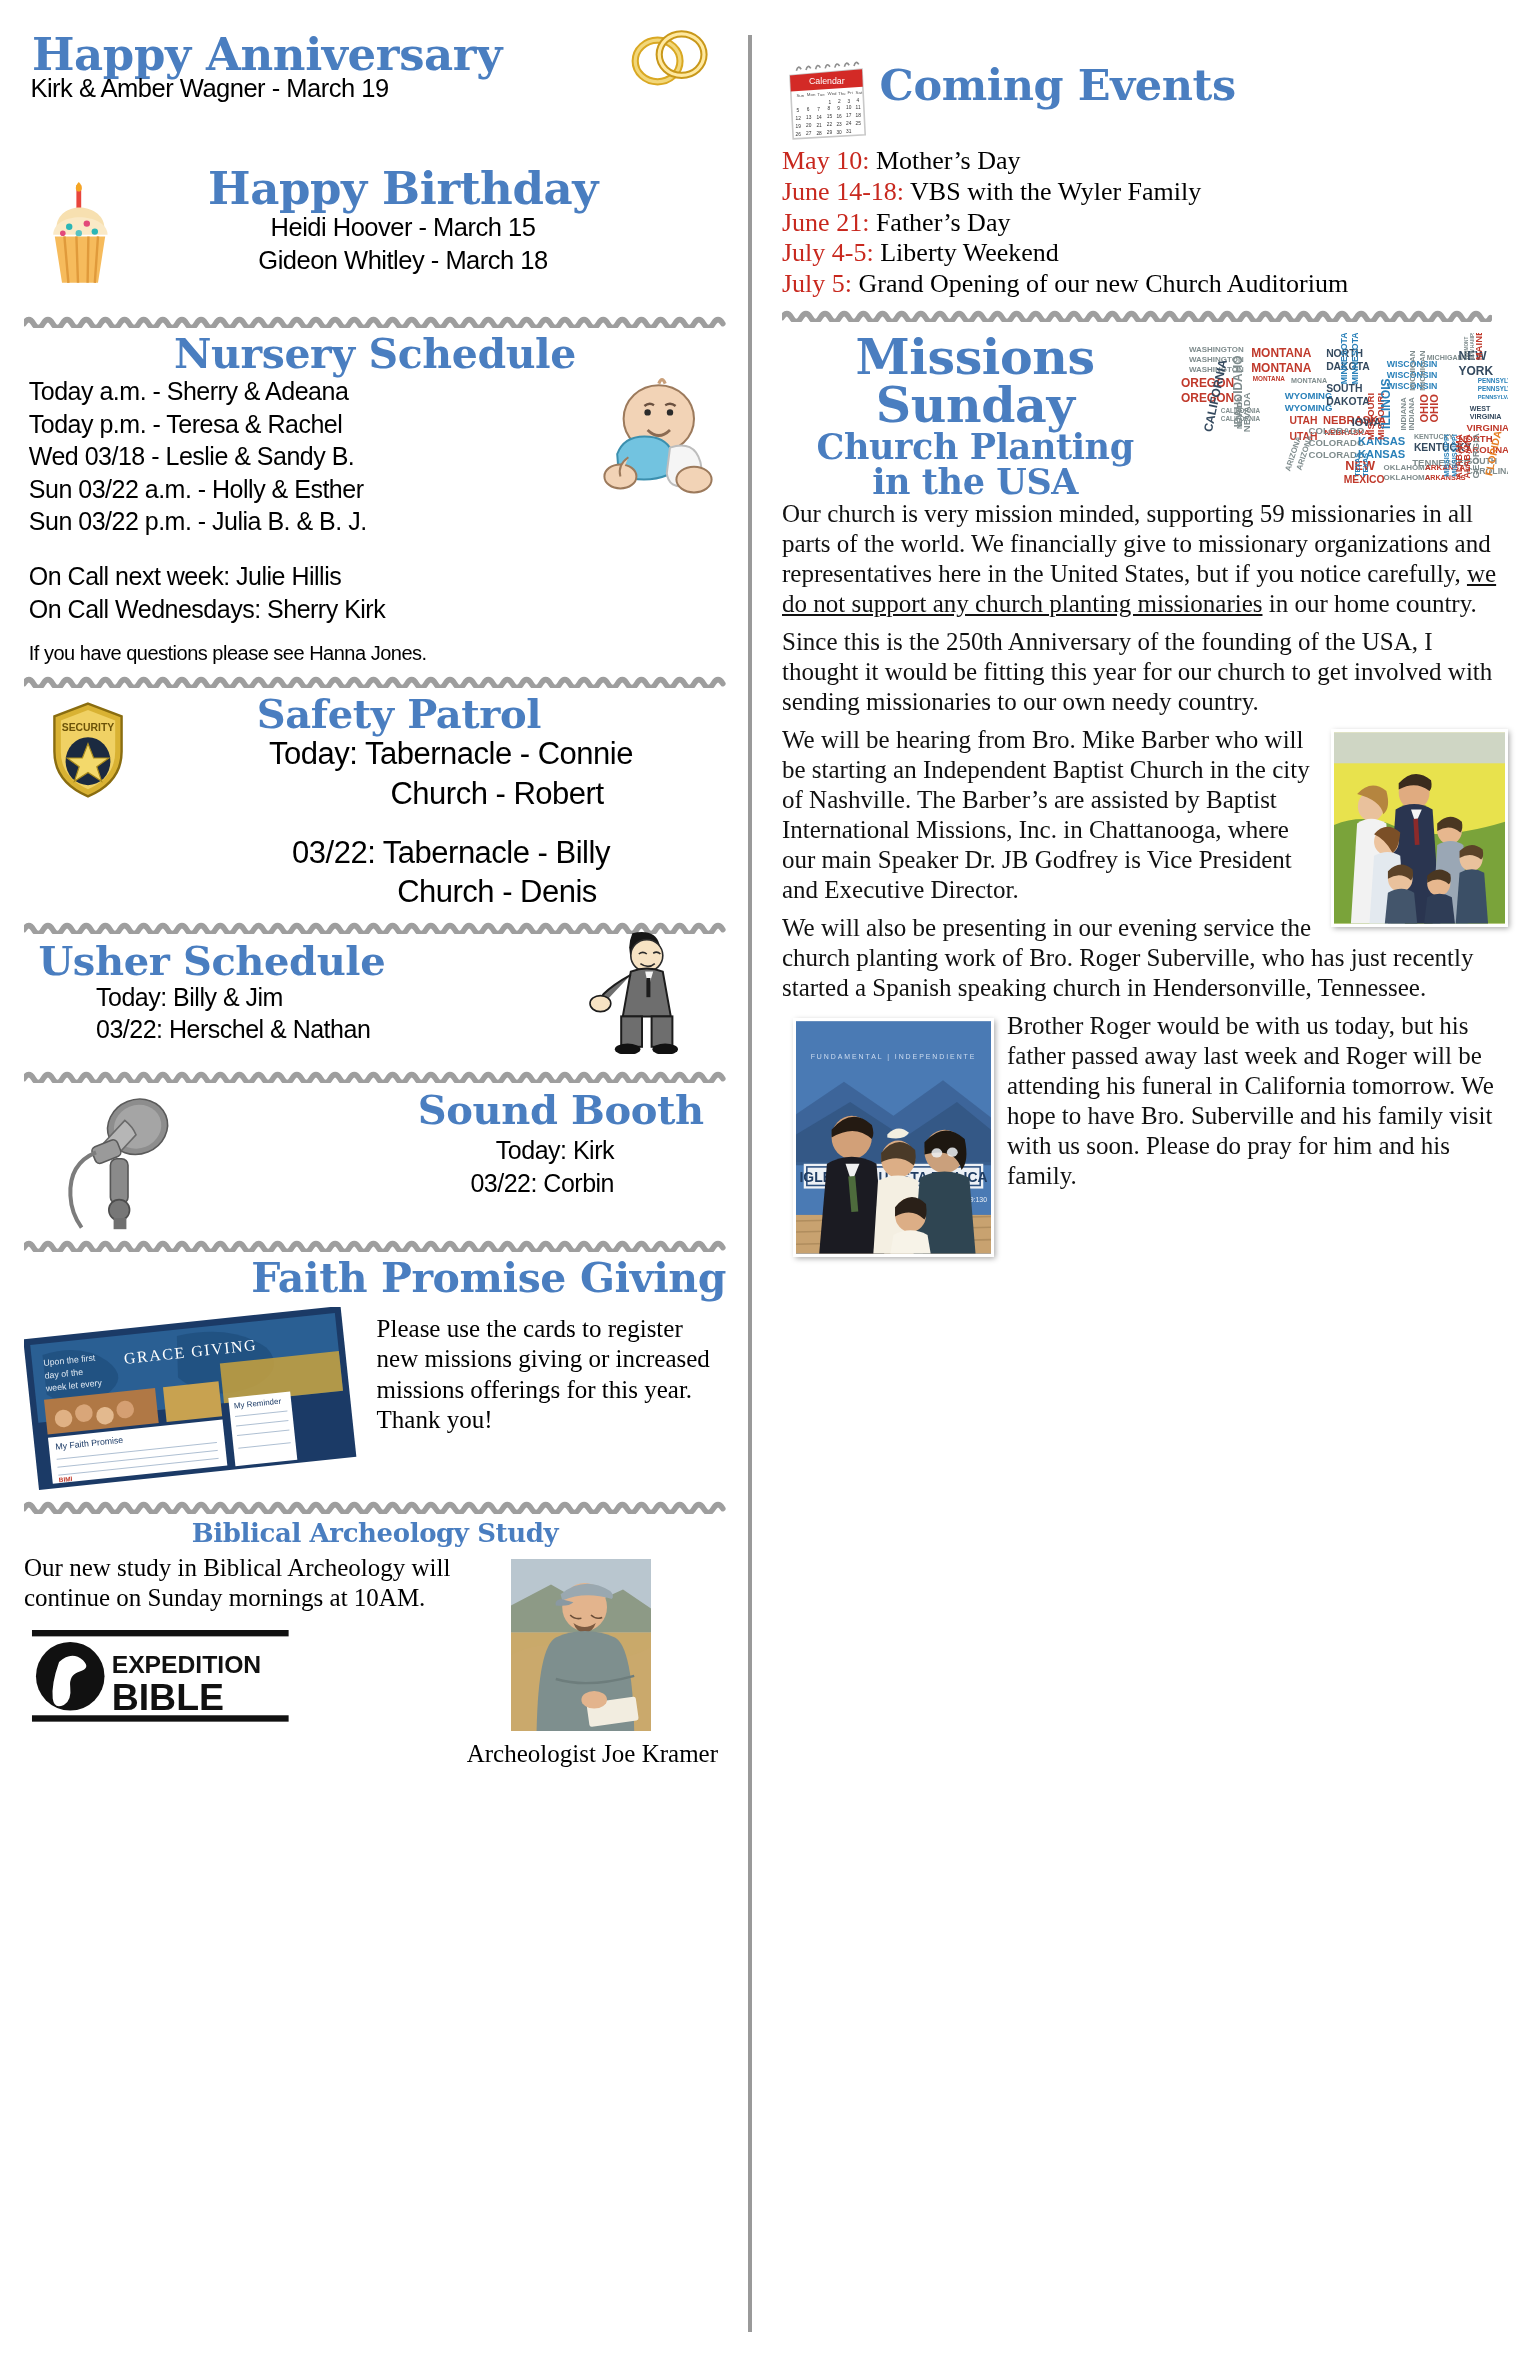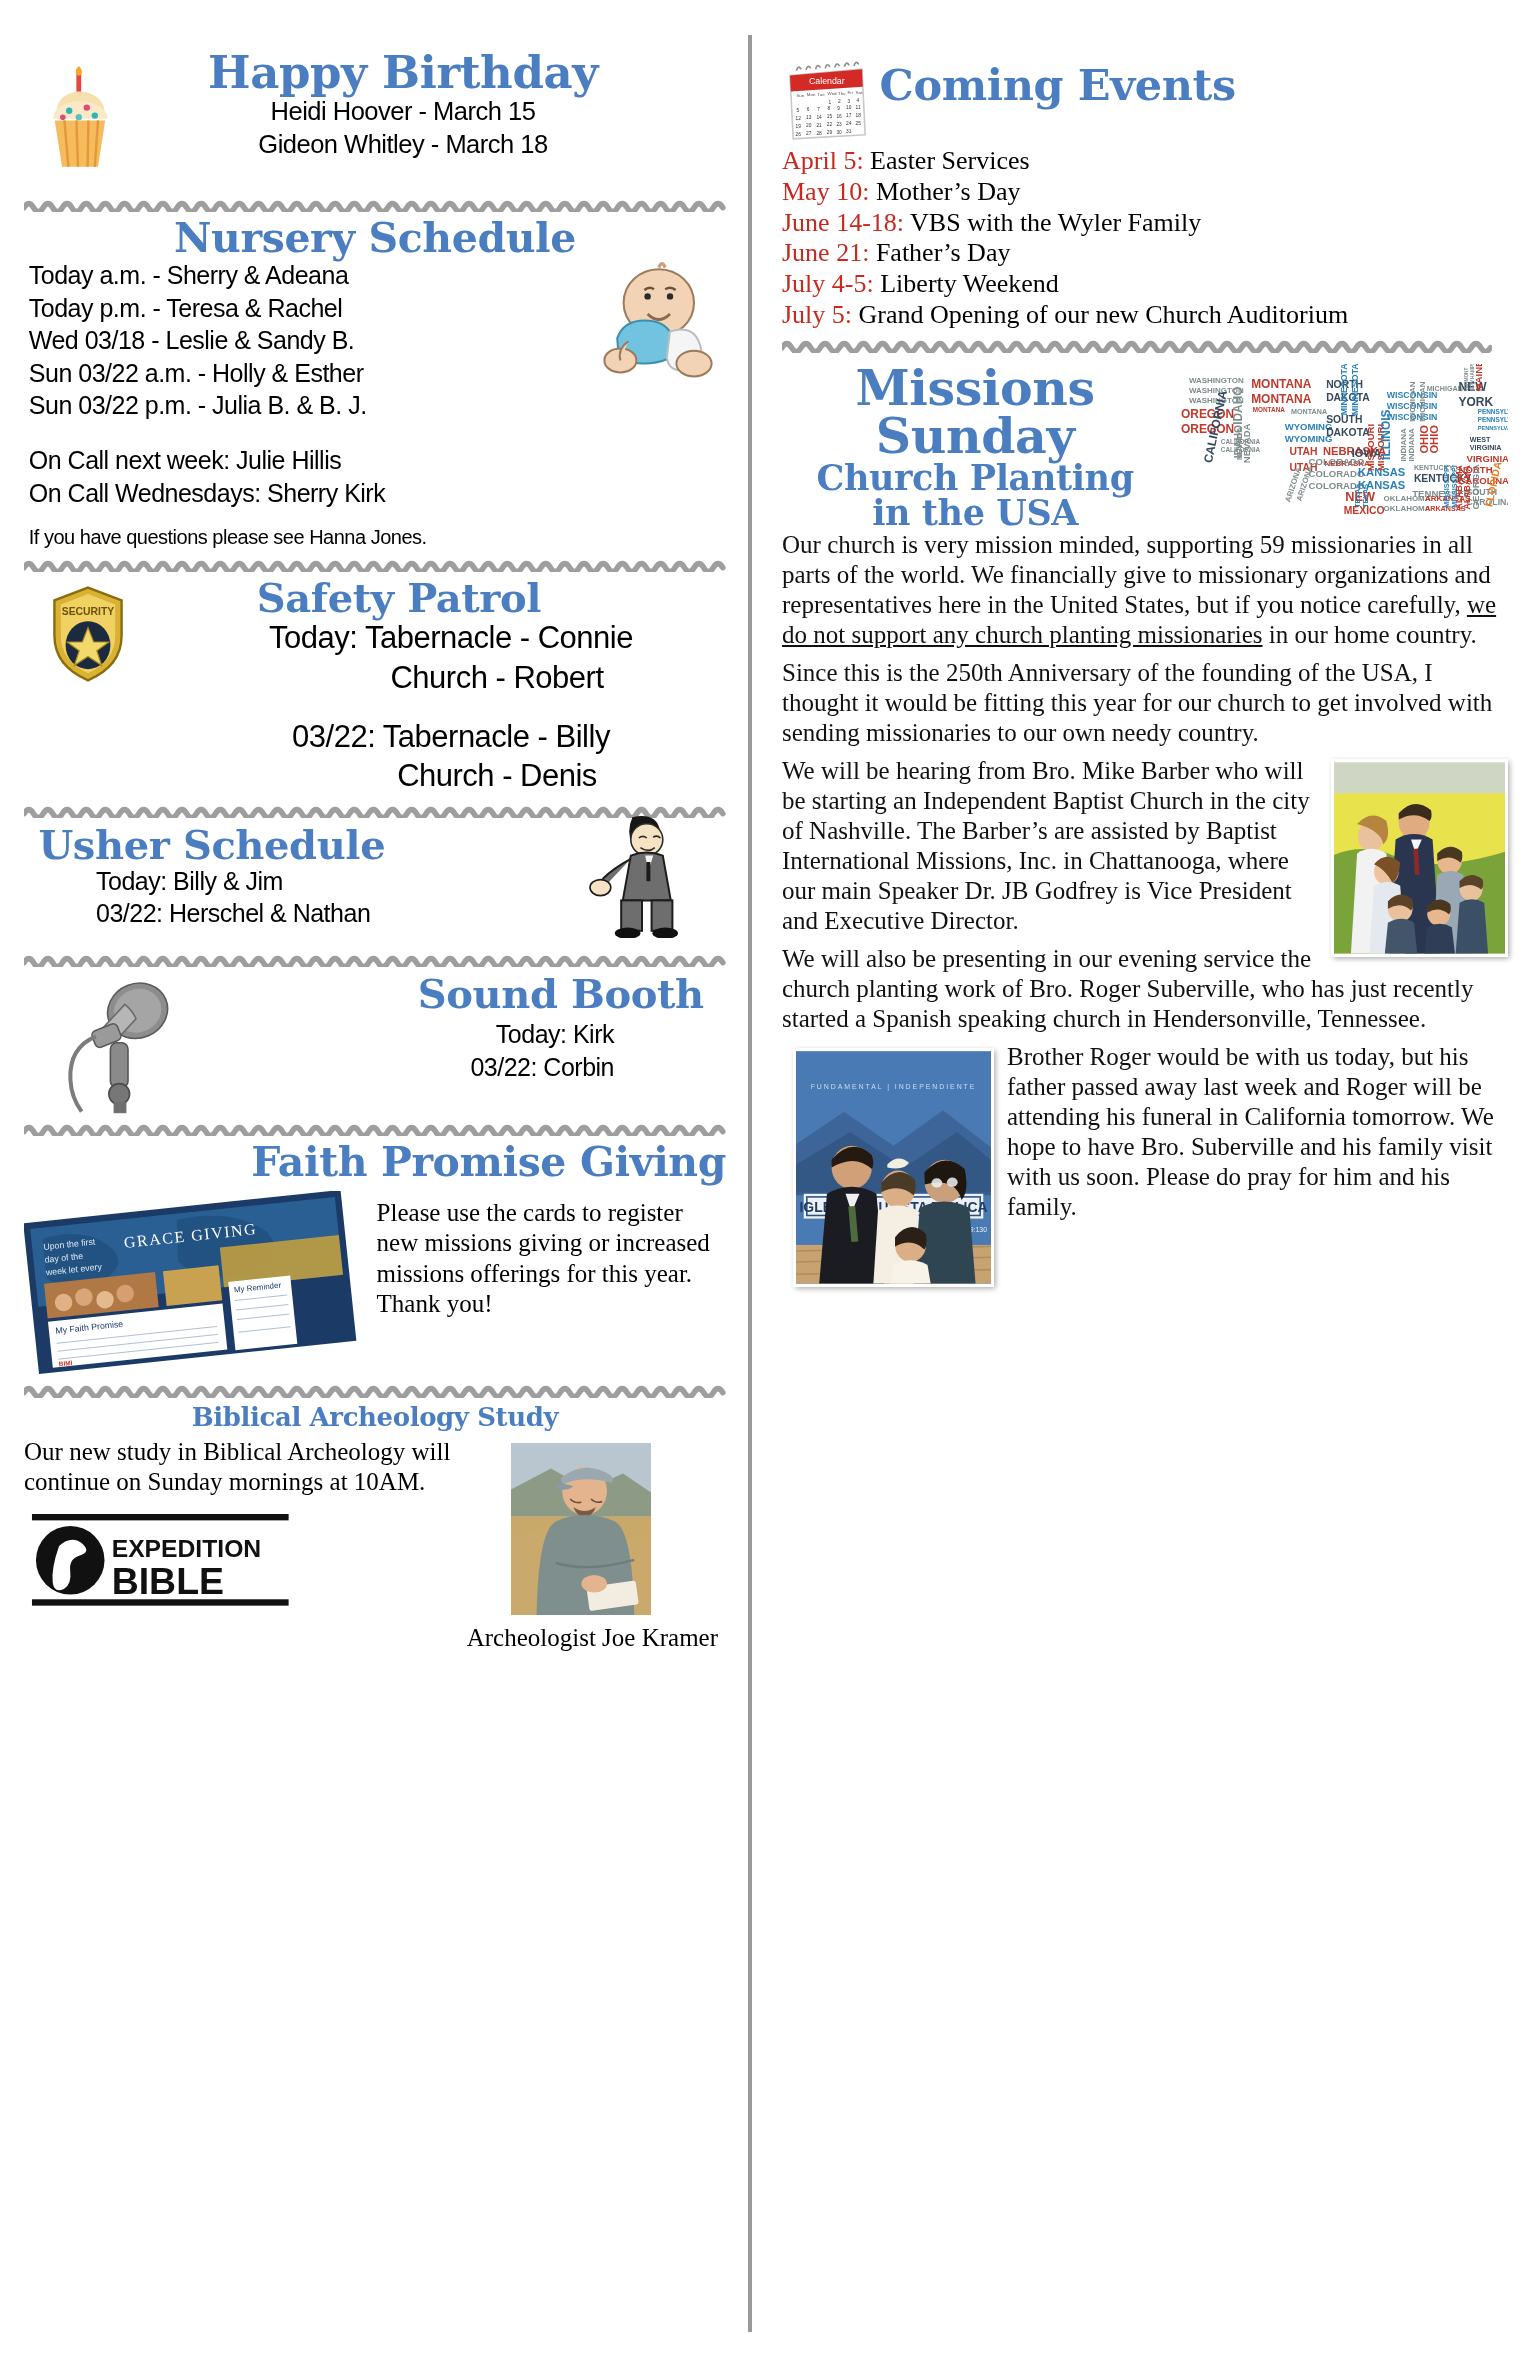--- a/index.html
+++ b/index.html
@@ -163,20 +163,30 @@
   }
   .clearfix::after { content:""; display:block; clear:both; }
 </style>
 </head>
 <body>
 
 <div class="page">
 
   <div class="col-left">
 
+    <div class="sec anniv-wrap">
+      <svg class="rings" viewBox="0 0 110 75">
+        <ellipse cx="42" cy="40" rx="28" ry="26" fill="none" stroke="#d9a823" stroke-width="9"></ellipse>
+        <ellipse cx="42" cy="40" rx="28" ry="26" fill="none" stroke="#f2d77a" stroke-width="4"></ellipse>
+        <ellipse cx="72" cy="32" rx="28" ry="26" fill="none" stroke="#c9981a" stroke-width="9"></ellipse>
+        <ellipse cx="72" cy="32" rx="28" ry="26" fill="none" stroke="#ffe9a0" stroke-width="4"></ellipse>
+      </svg>
+      <div class="heading h-anniv">Happy Anniversary</div>
+      <div class="ltext anniv-names">Kirk &amp; Amber Wagner - March 19</div>
+    </div>
 
     <div class="sec bday-wrap">
       <svg class="cupcake" viewBox="0 0 95 130">
         <rect x="43" y="4" width="6" height="30" fill="#e8453c"></rect>
         <path d="M46 0 C52 6 50 12 46 12 C42 12 40 6 46 0" fill="#f5a623"></path>
         <path d="M18 58 C18 40 34 32 47 32 C60 32 78 40 78 58 Z" fill="#f7e0b0"></path>
         <path d="M14 66 C14 52 30 44 47 44 C64 44 82 52 82 66 Z" fill="#fae9c6"></path>
         <circle cx="34" cy="56" r="4" fill="#2bb6b6"></circle>
           <circle cx="56" cy="52" r="4" fill="#e24a7a"></circle>
         <circle cx="46" cy="64" r="4" fill="#5ac2c2"></circle>
@@ -452,21 +462,20 @@
               <text x="30" y="96">27</text>
               <text x="43" y="96">28</text>
               <text x="56" y="95">29</text>
               <text x="68" y="95">30</text>
               <text x="80" y="94">31</text>
           </g>
         </svg>
         <div class="heading h-coming">Coming Events</div>
       </div>
       <div class="events-list">
-        <div><span class="ev-date">April 5:</span><span> Easter Services</span></div>
         <div><span class="ev-date">May 10:</span><span> Mother’s Day</span></div>
         <div><span class="ev-date">June 14-18:</span><span> VBS with the Wyler Family</span></div>
         <div><span class="ev-date">June 21:</span><span>  Father’s Day</span></div>
         <div><span class="ev-date">July 4-5:</span><span>  Liberty Weekend</span></div>
         <div><span class="ev-date">July 5:</span><span>  Grand Opening of our new Church Auditorium</span></div>
       </div>
     </div>
 
     <div class="squiggle">
       <svg width="710" height="14.4" viewBox="0 0 890 18" preserveAspectRatio="none">

